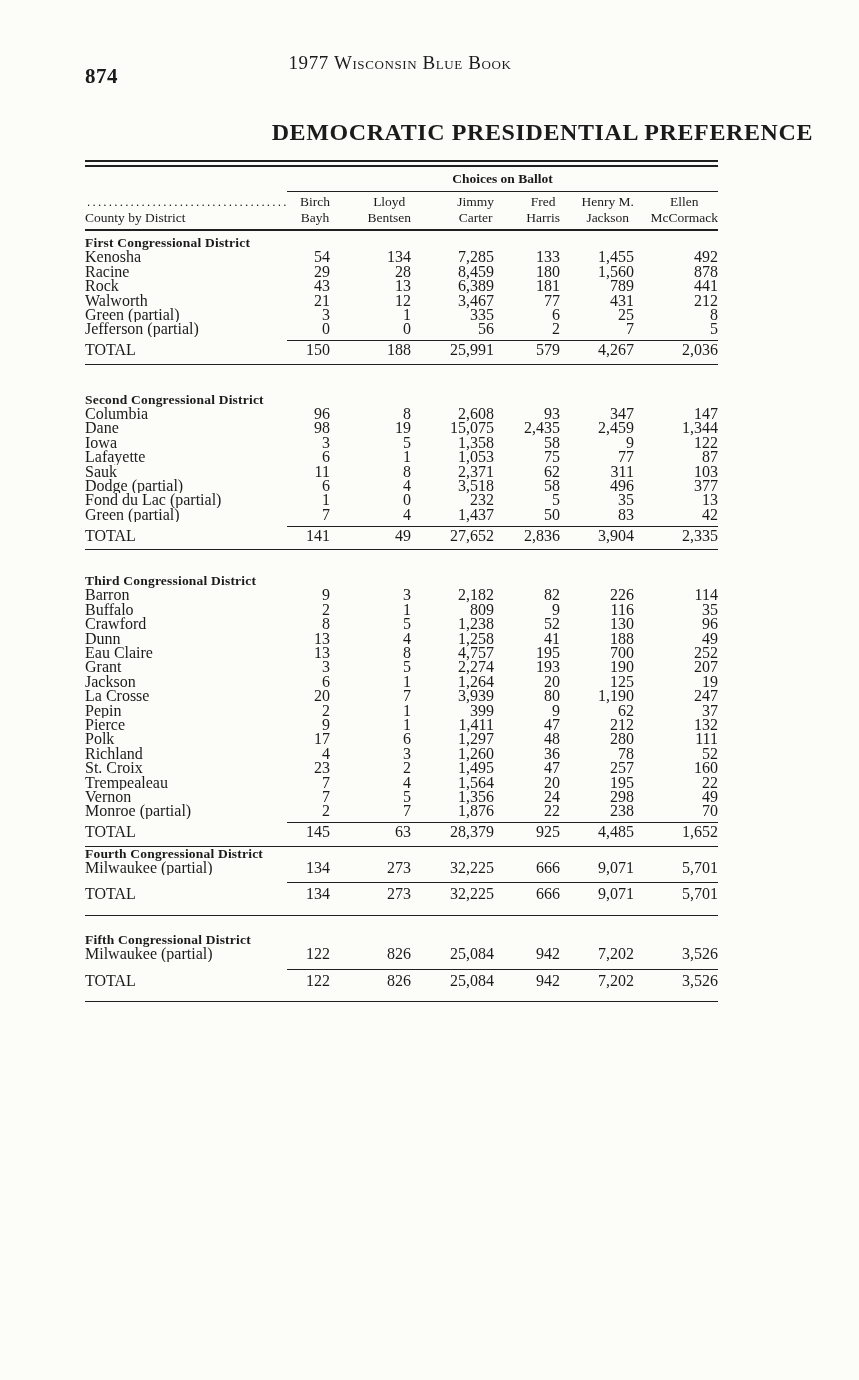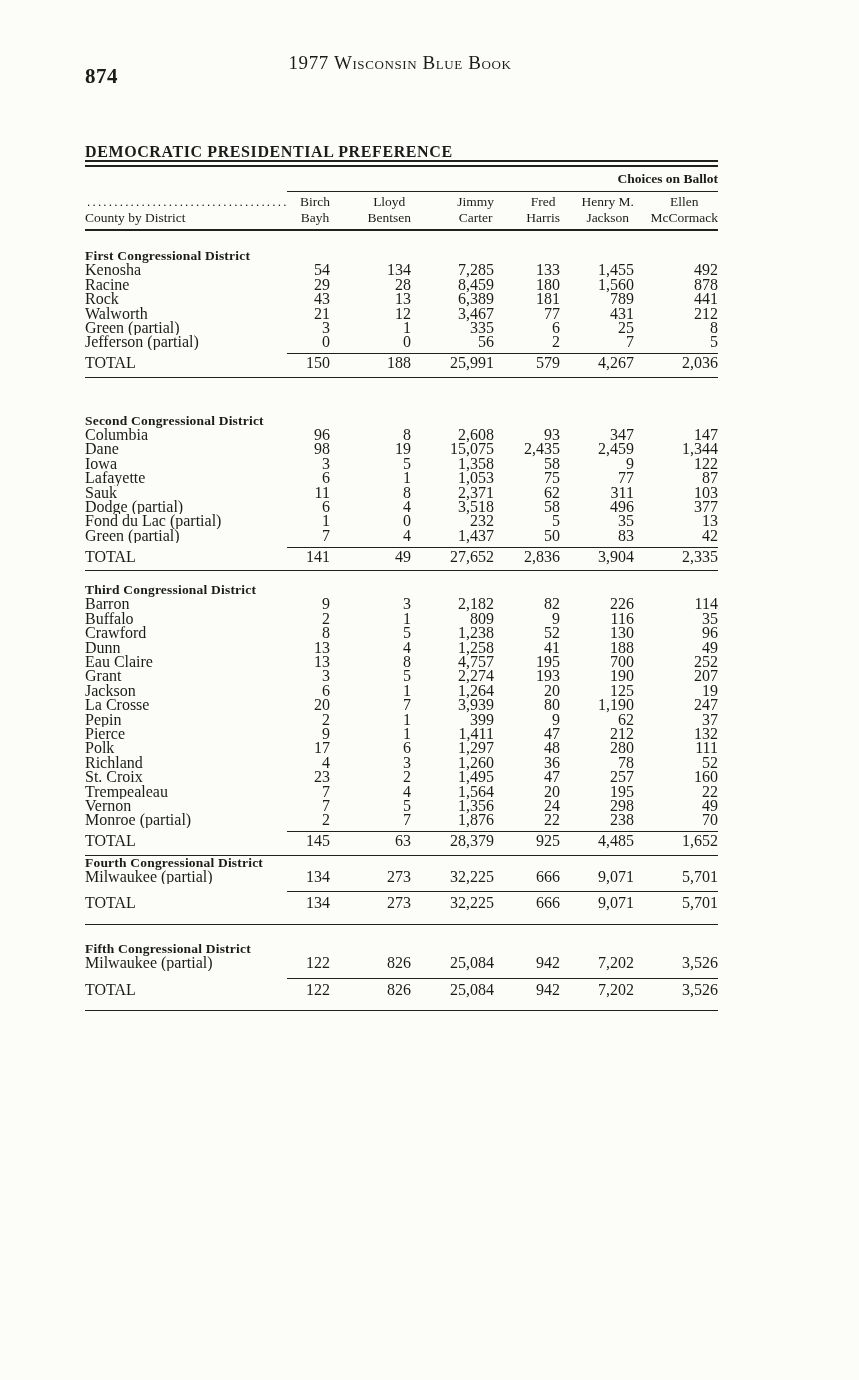--- a/index.html
+++ b/index.html
@@ -11,27 +11,27 @@
     -webkit-font-smoothing:antialiased;
   }
   .page{position:relative;width:859px;height:1380px;overflow:hidden;}
 
   
   .pagenum{position:absolute;left:85px;top:64px;font-size:21px;font-weight:bold;letter-spacing:0.5px;}
   .runhead{position:absolute;left:85px;top:52px;width:630px;text-align:center;
            font-size:19px;font-variant-caps:small-caps;letter-spacing:0.6px;}
 
   
-  .title{position:absolute;left:85px;top:119px;width:728px;text-align:left;
-         font-size:16px;font-weight:bold;letter-spacing:0.6px;white-space:nowrap;margin-top:24px;}
+  .title{position:absolute;left:85px;top:119px;width:728px;text-align:right;
+         font-size:24px;font-weight:bold;letter-spacing:0.6px;white-space:nowrap;}
 
   
   .table{position:absolute;left:85px;top:160px;width:633px;}
   .dblrule{height:3px;border-top:2px solid #202020;border-bottom:2px solid #202020;}
-  .choices{margin-left:202px;width:431px;text-align:right;font-weight:bold;
+  .choices{margin-left:202px;width:431px;text-align:center;font-weight:bold;
            font-size:13.5px;margin-top:4px;line-height:15px;}
   .subrule{margin-left:202px;width:431px;border-top:1.5px solid #202020;margin-top:5px;}
   .fullrule{border-top:2px solid #202020;margin-top:3px;}
 
   
   .colhead{display:flex;margin-top:2px;font-size:13.5px;}
   .hlbl{width:202px;}
   .hl1,.hl2{line-height:16px;height:16px;}
   .lead{display:flex;overflow:hidden;flex-direction:column;}
   .nm{white-space:nowrap;}
@@ -48,23 +48,23 @@
 
   
   .sect-title{font-weight:bold;font-size:13.5px;line-height:14.4px;height:14.4px;
               letter-spacing:0.2px;white-space:nowrap;}
   .row{display:flex;font-size:16px;line-height:14.4px;height:14.4px;}
   .lblcell{width:202px;display:flex;overflow:hidden;}
   .pretotal{margin-left:202px;width:431px;border-top:1.5px solid #202020;margin-top:3.5px;}
   .totalrow{margin-top:2px;}
   .sectrule{border-top:1.5px solid #202020;margin-top:6px;}
 
-  .sect.s1{margin-top:18px;}
-  .sect.s2{margin-top:36px;font-family:Liberation Serif, serif;}
-  .sect.s3{margin-top:12px;}
+  .sect.s1{margin-top:5px;}
+  .sect.s2{margin-top:28px;font-family:Liberation Serif, serif;}
+  .sect.s3{margin-top:24px;}
   .sect.s4{}
   .sect.s5{margin-top:17px;}
   .sect.wide .pretotal{margin-top:7px;}
   .sect.wide .totalrow{margin-top:4px;}
   .sect.wide .sectrule{margin-top:13px;}
 </style>
 </head>
 <body>
 
 <div class="page">

